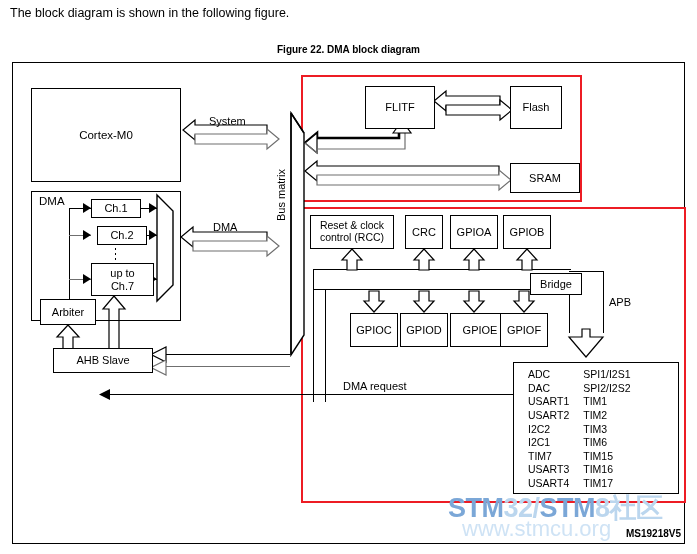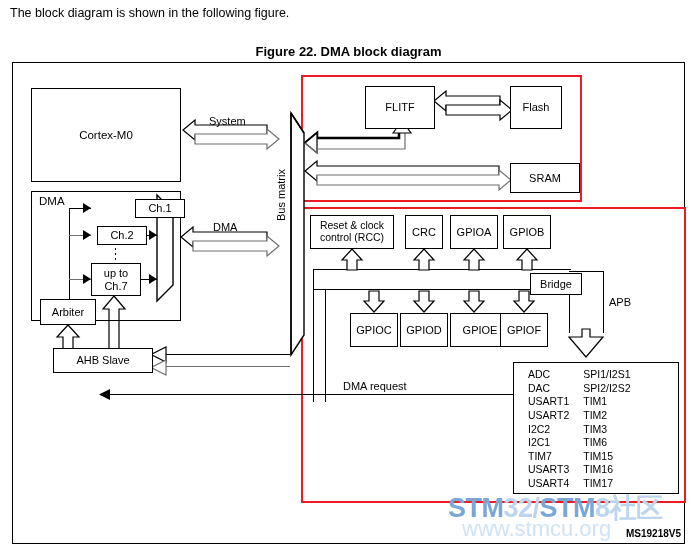--- a/index.html
+++ b/index.html
@@ -11,21 +11,21 @@
     overflow: hidden;
   }
   #root { position: relative; width: 697px; height: 554px; }
 
   .intro {
     position: absolute; left: 10px; top: 6px;
     font-size: 12.5px; color: #000;
   }
   .figtitle {
     position: absolute; left: 0; top: 44px; width: 697px;
-    text-align: center; font-size: 13px; font-weight: bold; color: #000;
+    text-align: center; font-size: 10px; font-weight: bold; color: #000;
   }
 
   
   .frame {
     position: absolute; left: 12px; top: 62px;
     width: 673px; height: 482px;
     border: 1.3px solid #000; background: #fff;
   }
 
   
@@ -109,30 +109,30 @@
 
     <svg class="svgl" style="left:170px; top:58px;" width="96" height="34" viewBox="0 0 96 34">
       <path d="M12,2 L12,-3 L0,7 L12,17 L12,12 L84,12 L84,2 Z" transform="translate(0,2)" fill="#fff" stroke="#000" stroke-width="1.2"></path>
       <path d="M84,17 L84,12 L96,22 L84,32 L84,27 L12,27 L12,17 Z" transform="translate(0,-4)" fill="#fff" stroke="#6f6f6f" stroke-width="1.2"></path>
     </svg>
     <div class="label" style="left:196px; top:52px;">System</div>
 
     <div class="box" style="left:18px; top:128px; width:150px; height:130px; background:transparent;"></div>
     <div class="label" style="left:26px; top:132px; font-size:11.5px; z-index:8;">DMA</div>
 
-    <div class="box thin" style="left:78px; top:136px; width:50px; height:19px;margin-left:44px;">
+    <div class="box thin" style="left:78px; top:136px; width:50px; height:19px;">
       <span>Ch.1</span>
     </div>
     <div class="box thin" style="left:78px; top:163px; width:50px; height:19px;margin-left:6px;">
       <span>Ch.2</span>
     </div>
 
     <div class="ln lnv" style="left:102px; top:185px; height:14px; background:repeating-linear-gradient(to bottom,#000 0 2px,transparent 2px 5px);"></div>
 
-    <div class="box thin" style="left:78px; top:200px; width:50px; height:33px; flex-direction:column;">
+    <div class="box thin" style="left:78px; top:200px; width:63px; height:33px; flex-direction:column;">
       <span>up to</span>
       <span>Ch.7</span>
     </div>
 
     <div class="box" style="left:27px; top:236px; width:56px; height:26px;">
       <span>Arbiter</span>
     </div>
 
     <div class="box" style="left:40px; top:285px; width:100px; height:25px;">
       <span>AHB Slave</span>

